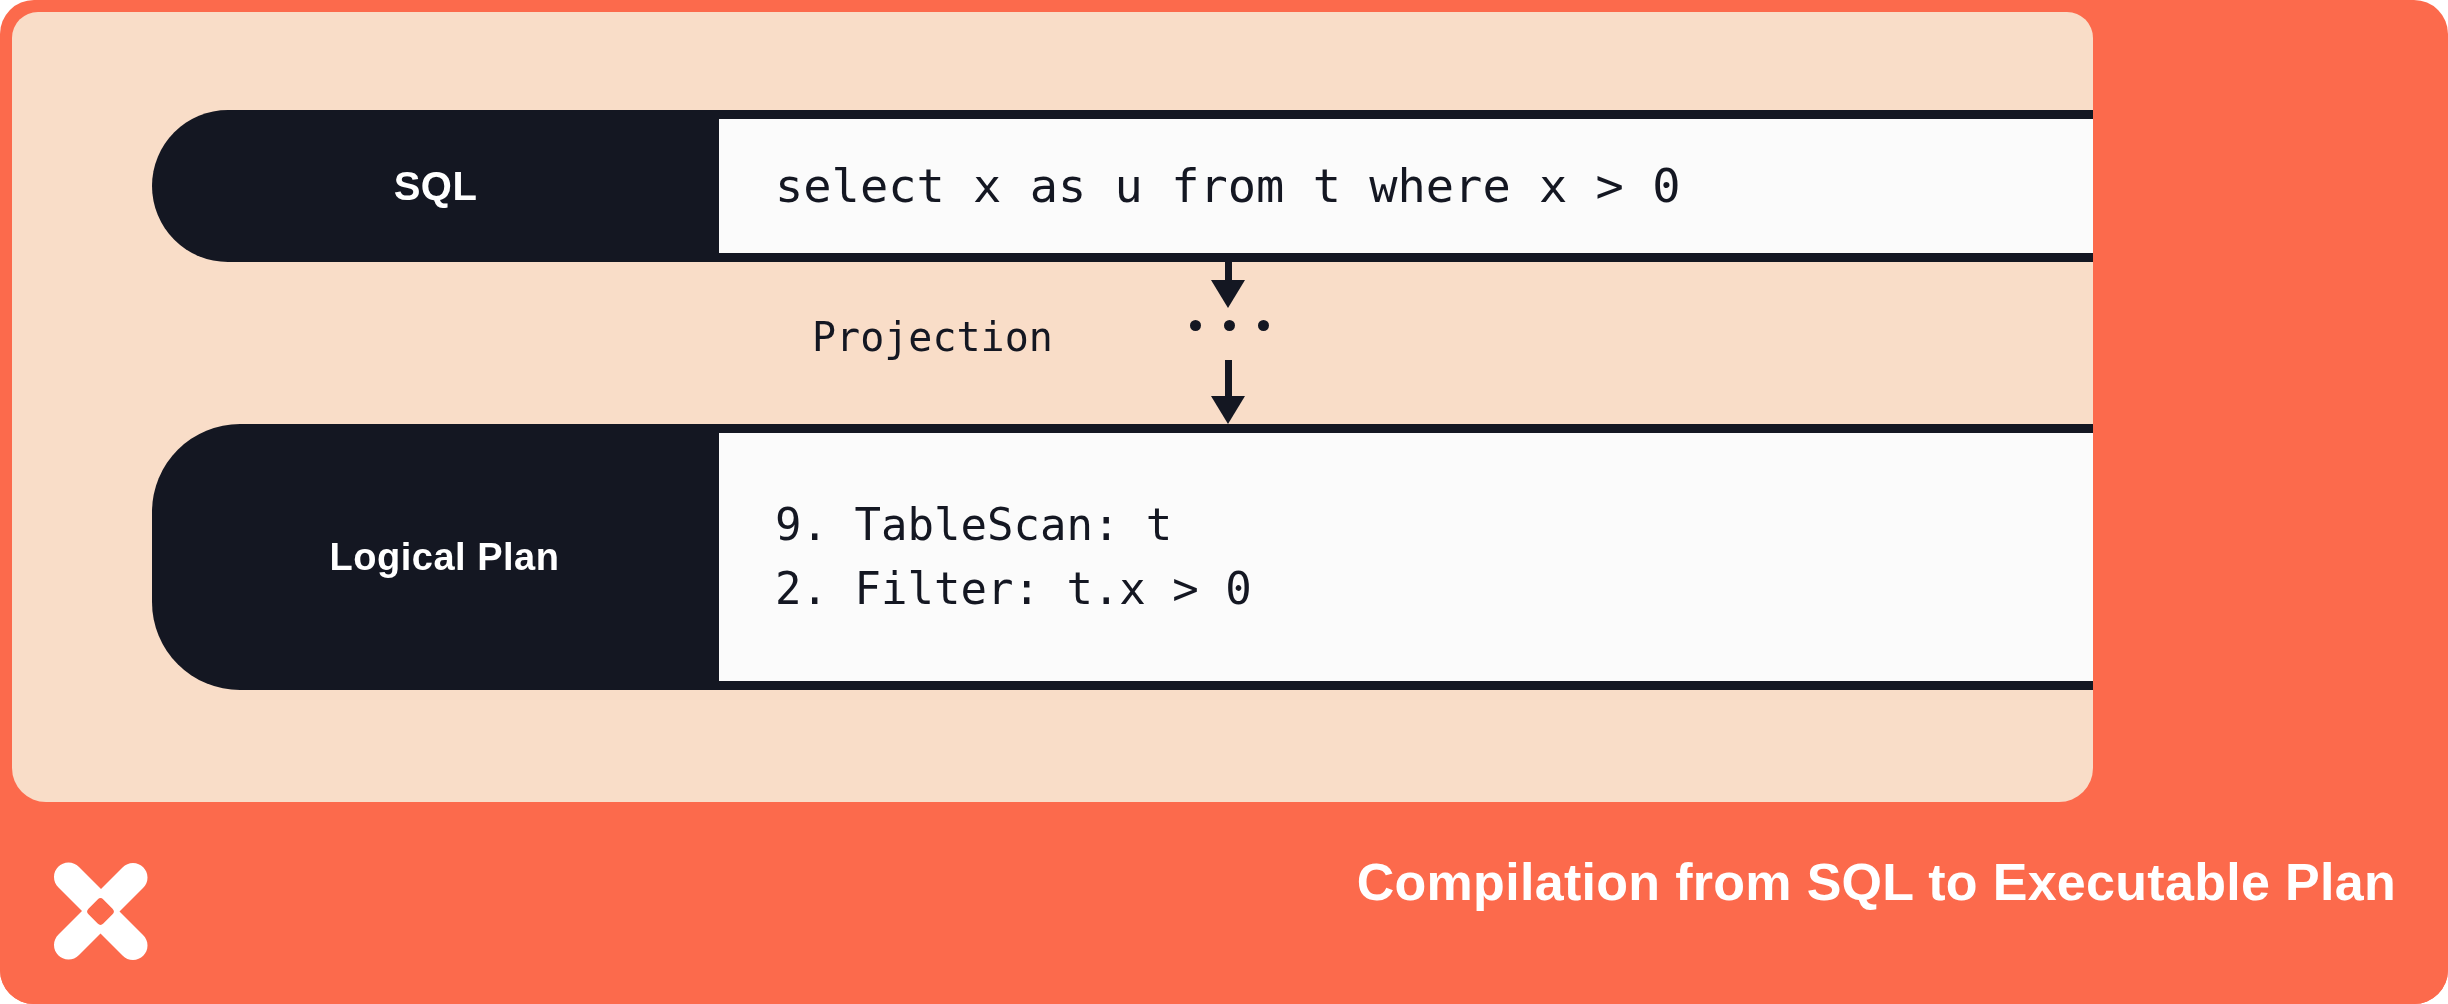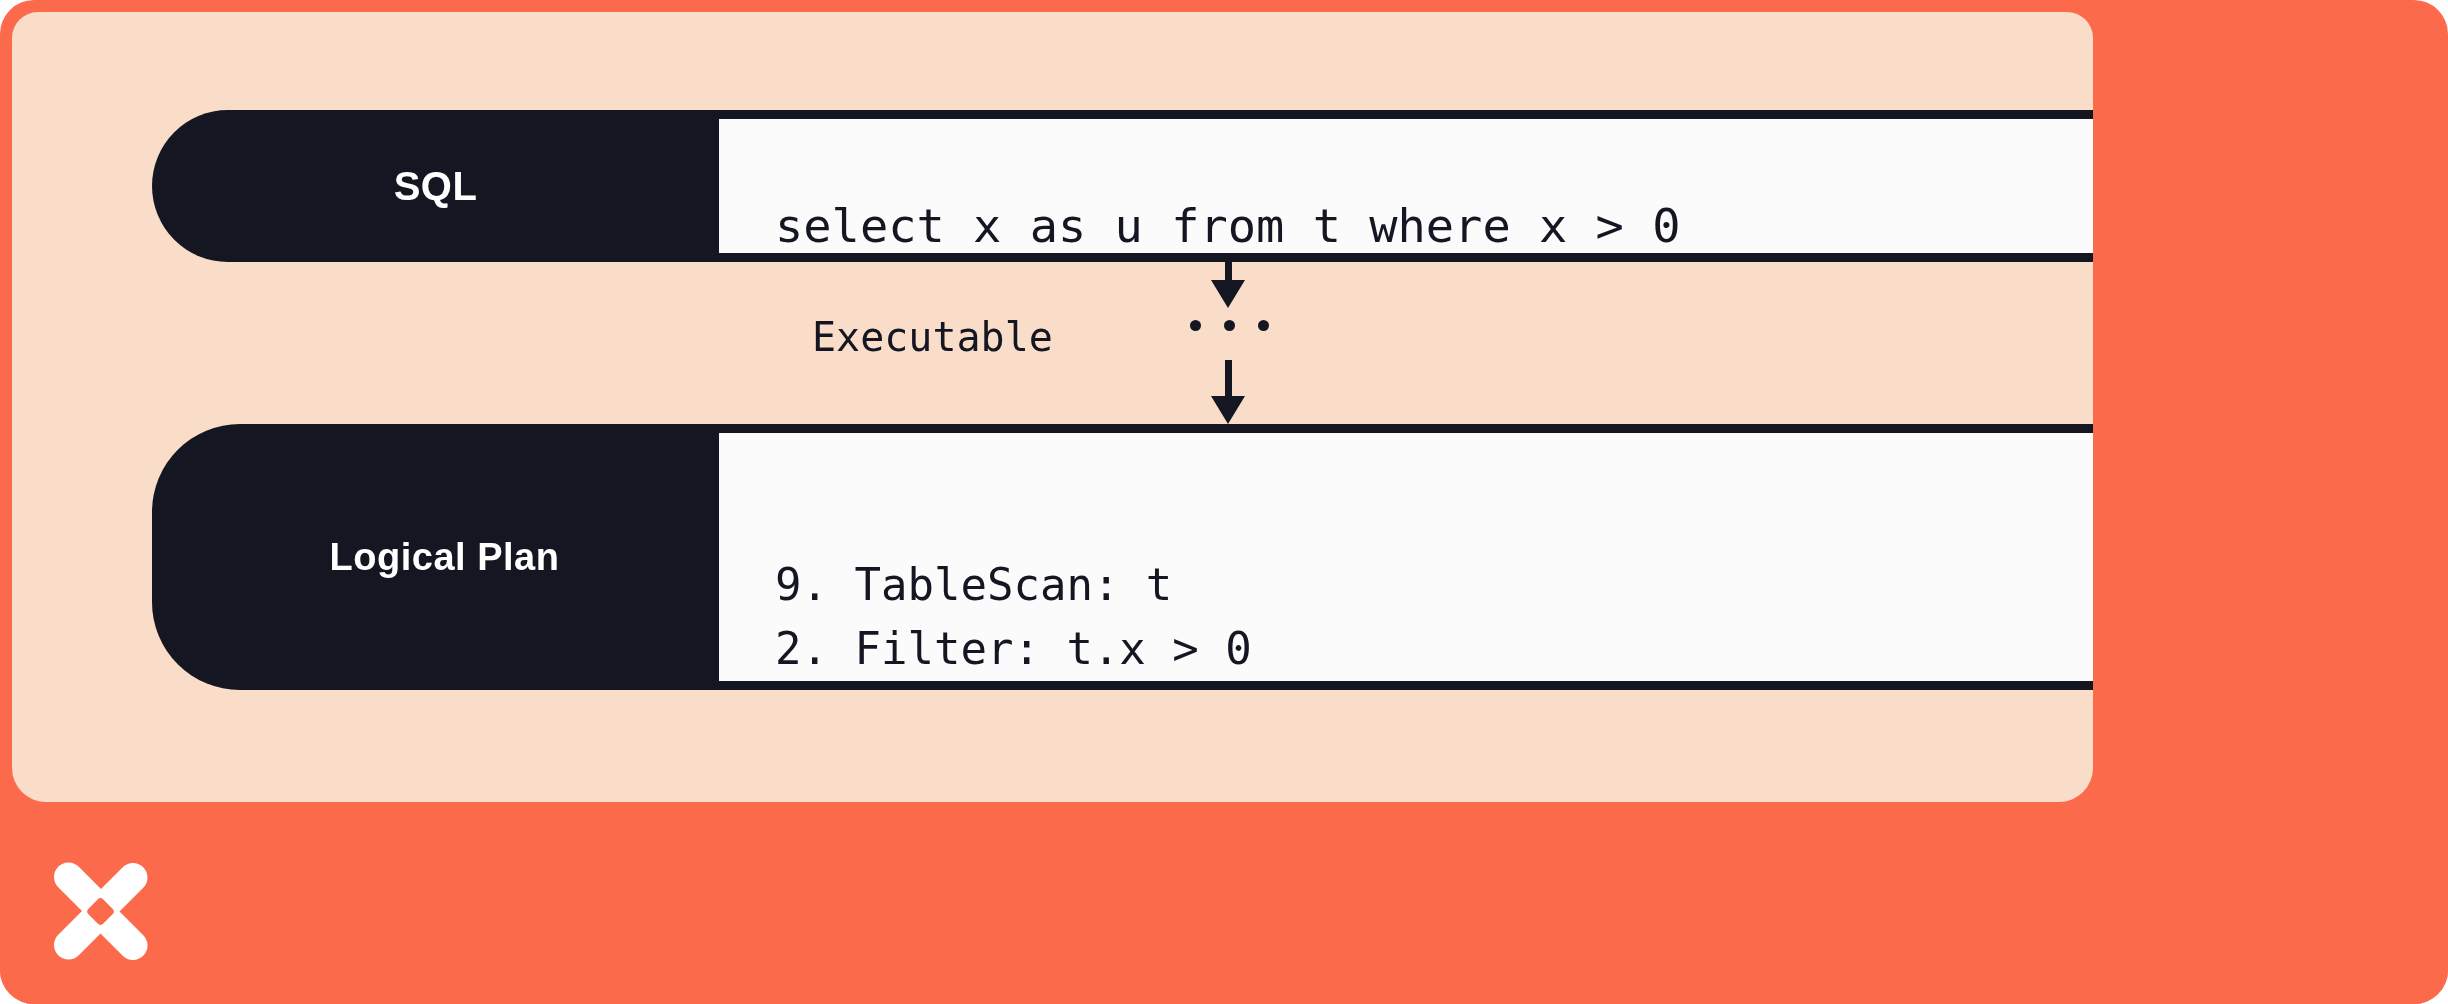--- a/index.html
+++ b/index.html
@@ -62,21 +62,21 @@
     white-space: nowrap;
   }
 
   .row-body {
     background: #FBFBFB;
     box-sizing: border-box;
     border: 9px solid #141722;
     border-left: none;
     display: flex;
     flex-direction: column;
-    justify-content: flex-end;
+    justify-content: center;
     flex: 1 1 auto;
     overflow: hidden;
   }
 
   .code-line {
     font-family: "DejaVu Sans Mono", "Liberation Mono", monospace;
     color: #141722;
     white-space: pre;
   }
 
@@ -234,21 +234,21 @@
       <div class="row-body">
         <div class="code-line">select x as u from t where x &gt; 0</div>
       </div>
     </div>
 
     <div class="arrow" id="arrow-top">
       <div class="shaft"></div>
       <div class="head"></div>
     </div>
 
-    <div id="compilation-label">Executable</div>
+    <div id="compilation-label">Projection</div>
 
     <div id="ellipsis">
       <i></i>
       <i></i>
       <i></i>
     </div>
 
     <div class="arrow" id="arrow-bottom">
       <div class="shaft"></div>
       <div class="head"></div>
@@ -280,15 +280,16 @@
                C101 115 107.5 108.5 107.5 100.5
                C107.5 96.5 106 93 103 90
                L79.5 66.5 L103 43
                C106 40 107.5 36.5 107.5 32.5
                C107.5 24.5 101 18 93 18
                C89 18 85.5 19.5 82.5 22.5
                L61 44 L39 22
                C36 19 32.5 17.5 28.5 17.5 Z" fill="#ffffff"></path>
       <rect x="50" y="56" width="21" height="21" rx="4" transform="rotate(45 60.5 66.5)" fill="#FC6A4C"></rect>
     </svg>
+    <div id="caption">Compilation from SQL to Executable Plan</div>
   </div>
 
 </div>
 
 </body></html>

